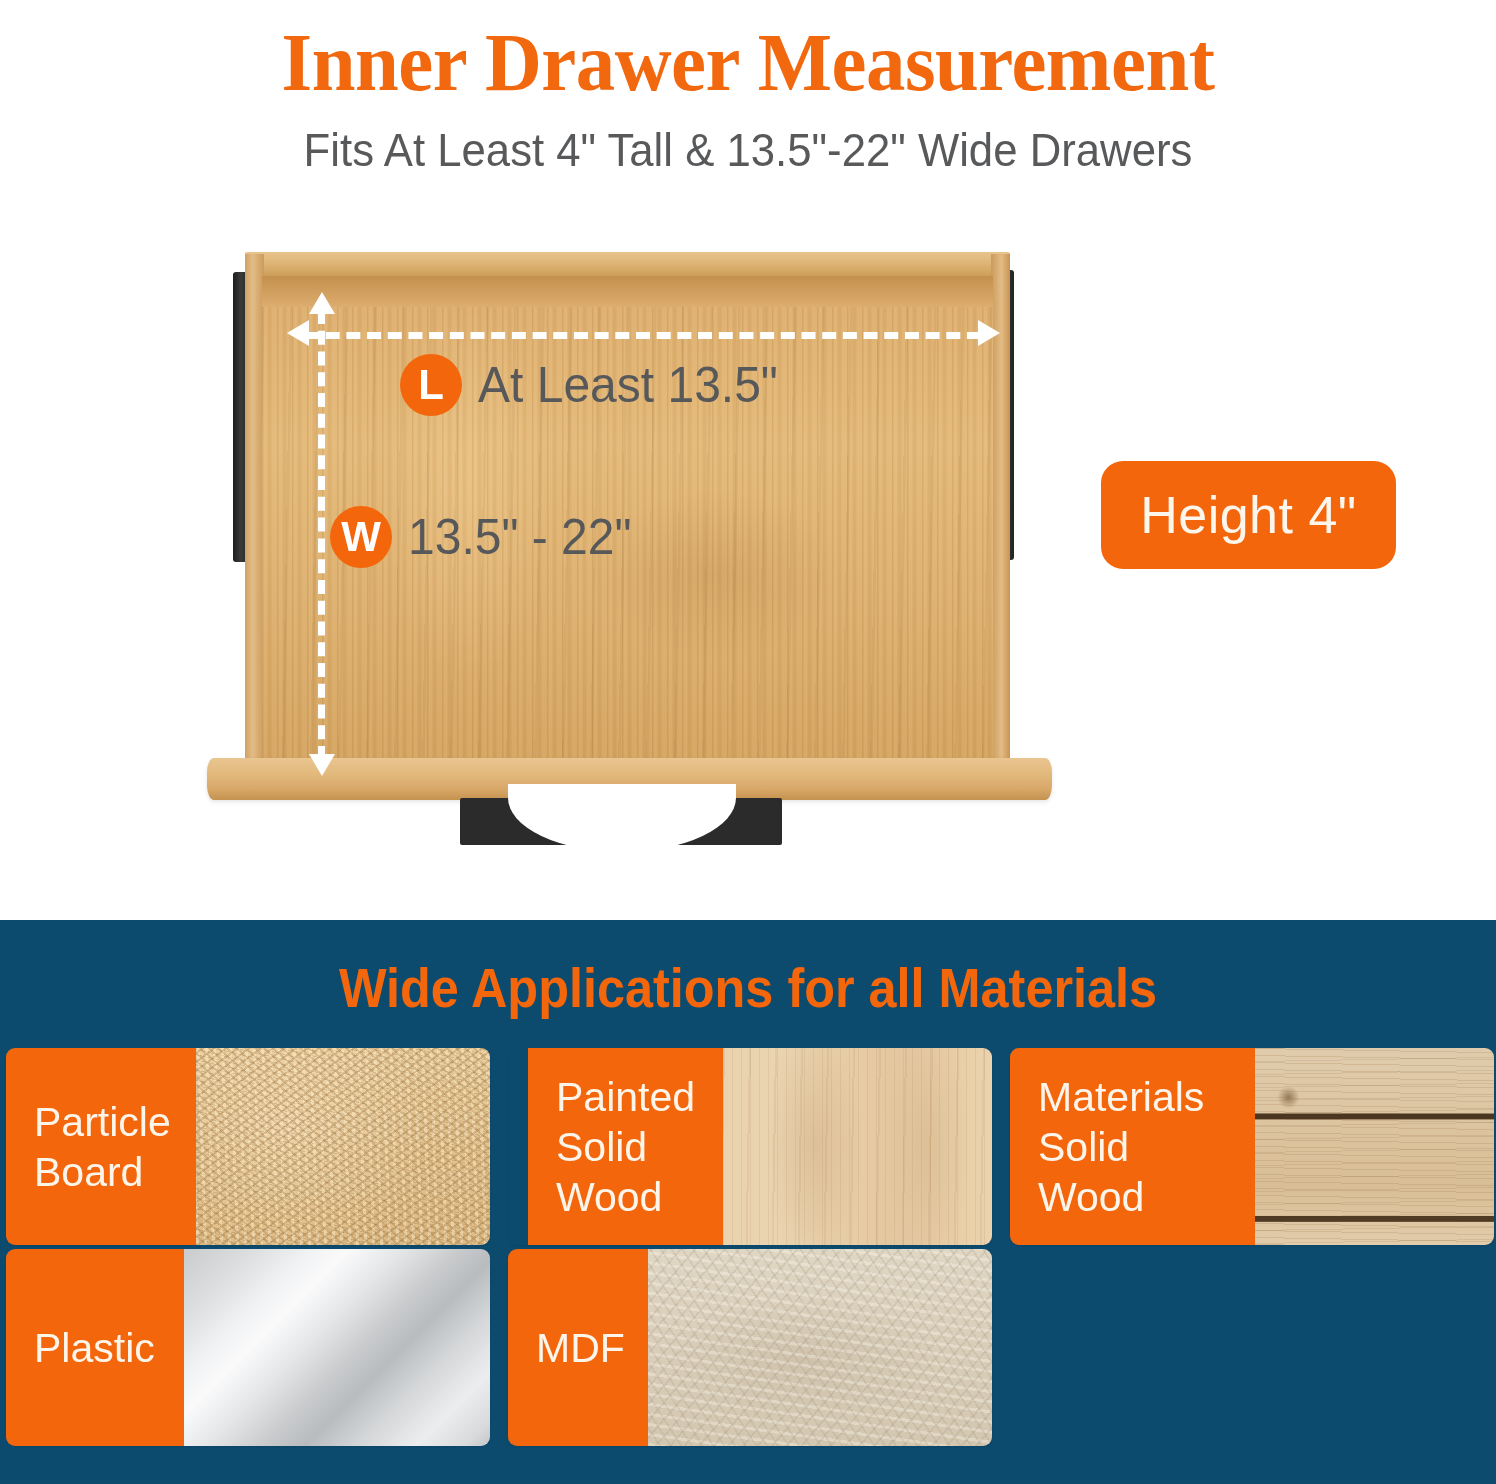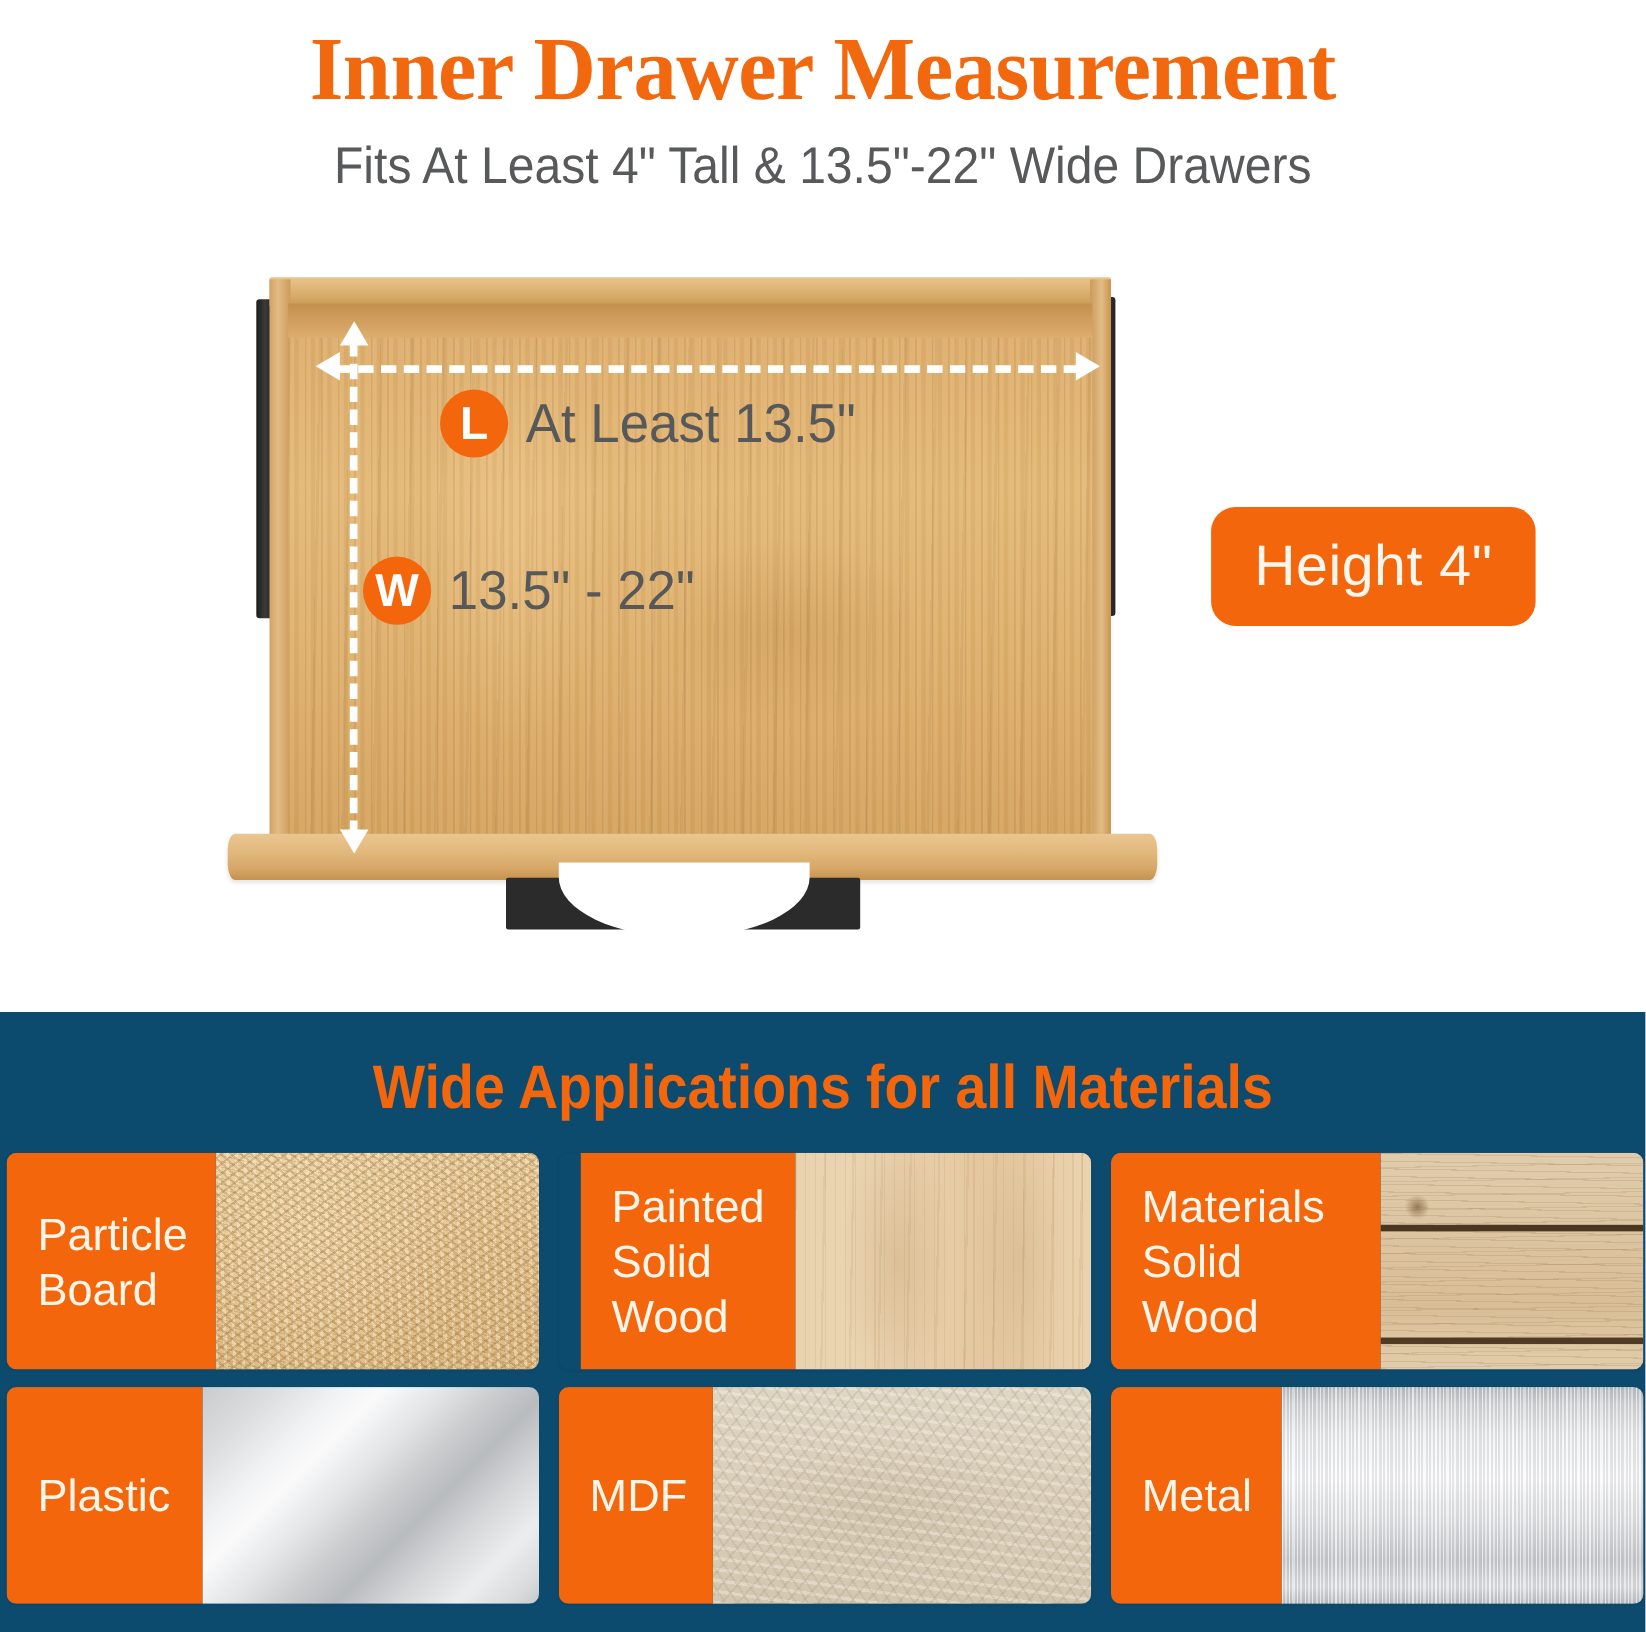--- a/index.html
+++ b/index.html
@@ -289,21 +289,21 @@
   }
 
   .cards-grid {
     position: absolute;
     left: 6px;
     top: 128px;
     width: 1484px;
     display: grid;
     grid-template-columns: repeat(3, 484px);
     grid-template-rows: 197px 197px;
-    gap: 16px 18px;
+    gap: 4px 18px;
   }
 
   .mat-card {
     position: relative;
     height: 197px;
     border-radius: 9px;
     overflow: hidden;
     display: flex;
     box-shadow: 0 1px 3px rgba(0,0,0,0.06);
   }
@@ -470,19 +470,15 @@
     <div class="mat-card">
       <div class="mat-label" style="width: 178px;">Plastic</div>
       <div class="mat-swatch sw-plastic"></div>
     </div>
 
     <div class="mat-card">
       <div class="mat-label" style="width: 140px;">MDF</div>
       <div class="mat-swatch sw-mdf"></div>
     </div>
 
-    <div class="mat-card">
-      <div class="mat-label" style="width: 155px;">Metal</div>
-      <div class="mat-swatch sw-metal"></div>
-    </div>
 
   </div>
 </div>
 
 </body></html>

